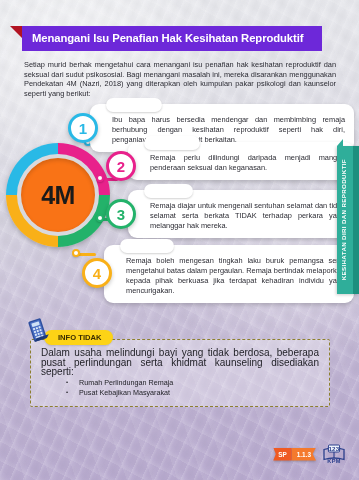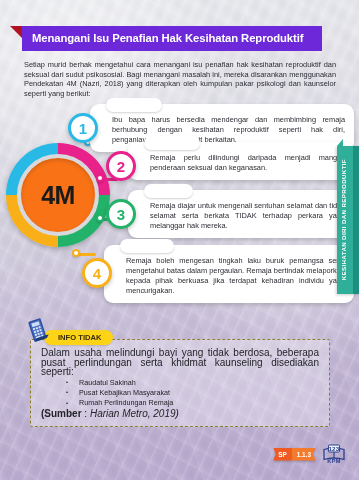--- a/index.html
+++ b/index.html
@@ -387,25 +387,23 @@
       <path d="M5 23 L18 23 L21 20 L8 20 Z" fill="#1e3a7a"></path>
     </g>
   </svg>
 </div>
 
 <div class="info-tag">INFO TIDAK</div>
 
 <div class="info-box">
   <div class="info-line">Dalam usaha melindungi bayi yang tidak berdosa, beberapa pusat perlindungan serta khidmat kaunseling disediakan seperti:</div>
   <ul class="info-list">
-    <li>Raudatul Sakinah</li>
+    <li>Rumah Perlindungan Remaja</li>
     <li>Pusat Kebajikan Masyarakat</li>
-    <li>Rumah Perlindungan Remaja</li>
   </ul>
-  <div class="info-line info-src"><b>(Sumber</b><span> : </span><i>Harian Metro, 2019)</i></div>
 </div>
 
 <div class="footer">
   <div class="ribbon">
     <div class="ribbon-left">SP</div>
     <div class="ribbon-right">1.1.3</div>
   </div>
   <div class="kpm">
     <svg viewBox="0 0 26 20" width="26" height="20" style="position:absolute;inset:0;">
       <path d="M3 5.5 Q13 2.5 23 5.5 L23 15.5 Q13 12.5 3 15.5 Z" fill="none" stroke="#2b3f8c" stroke-width="1.3"></path>

